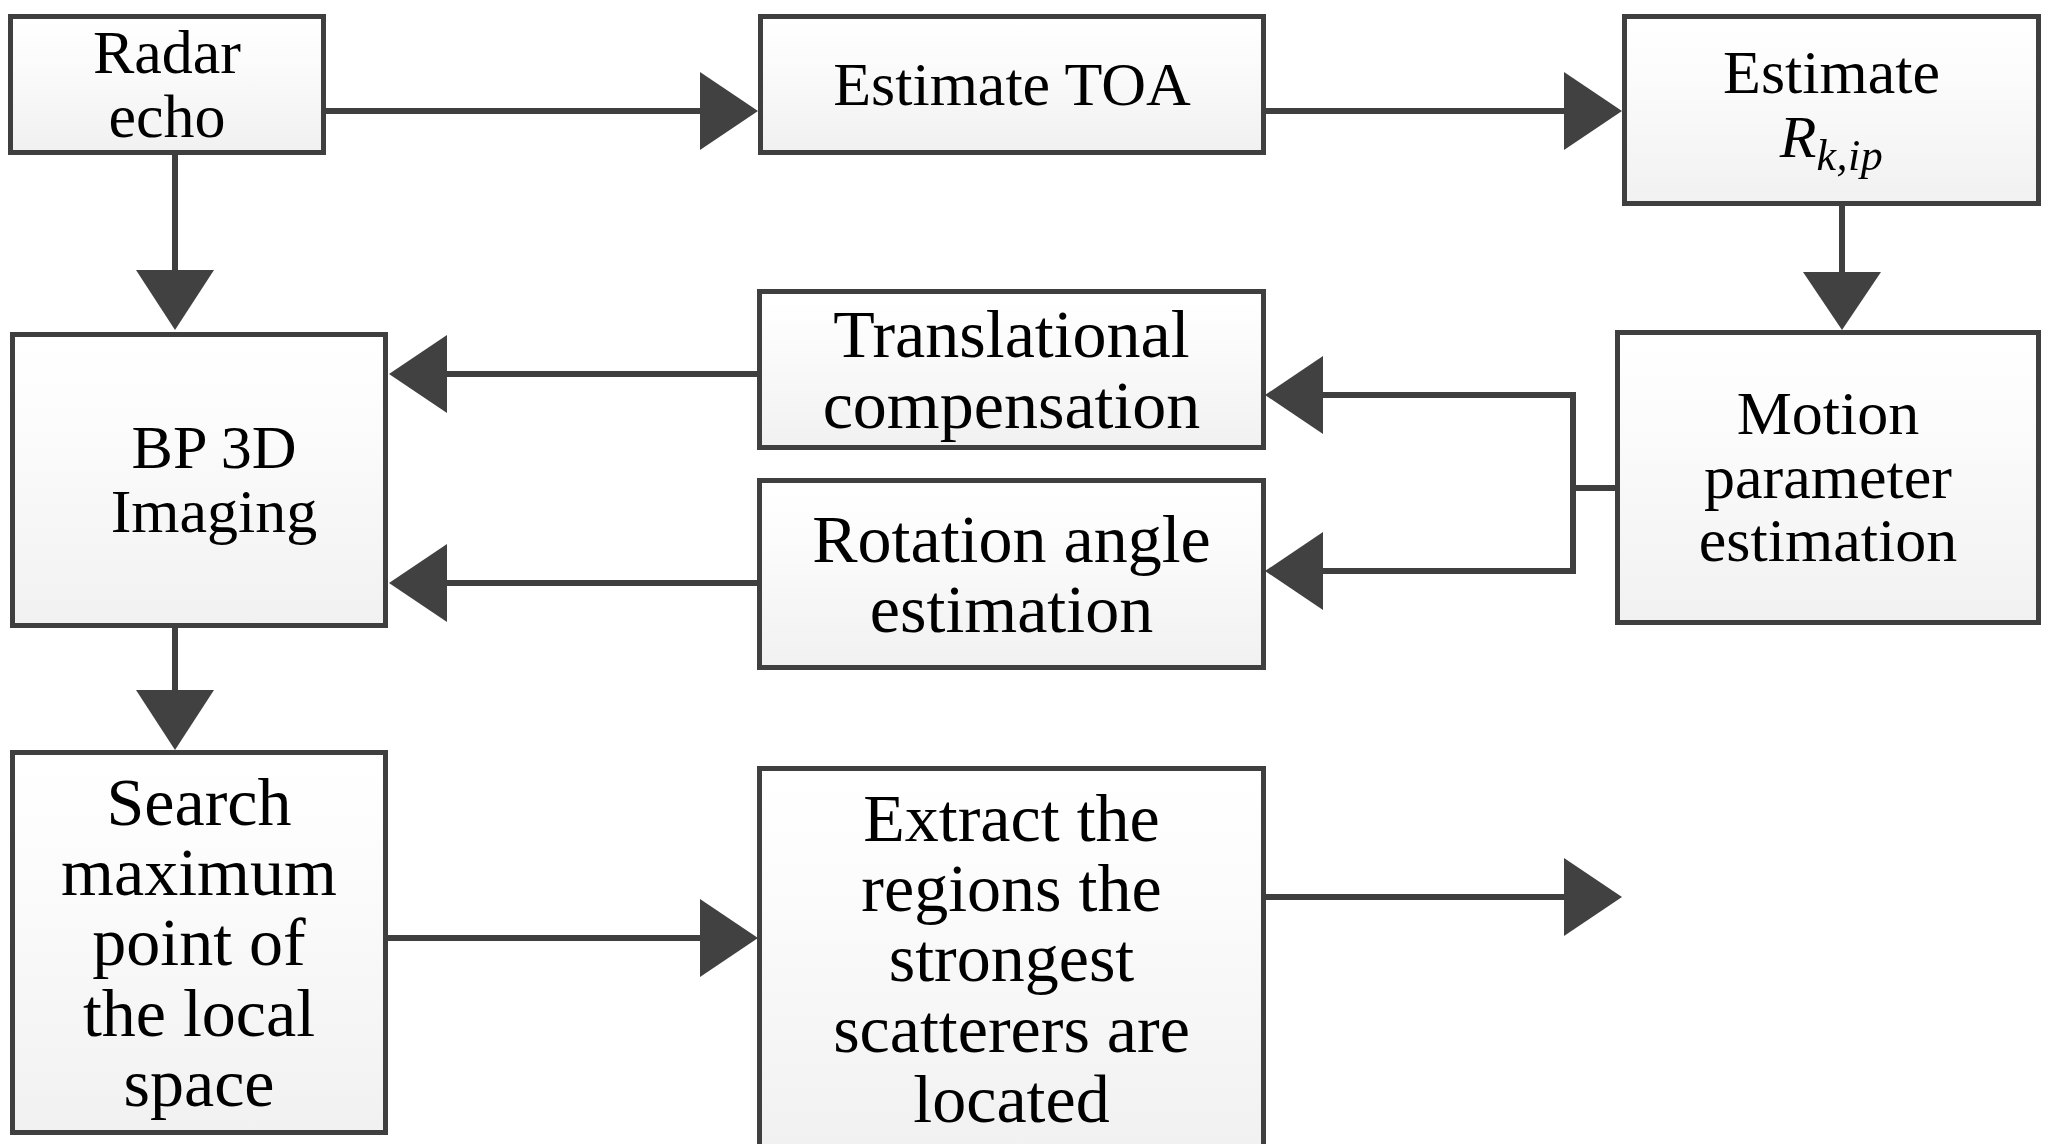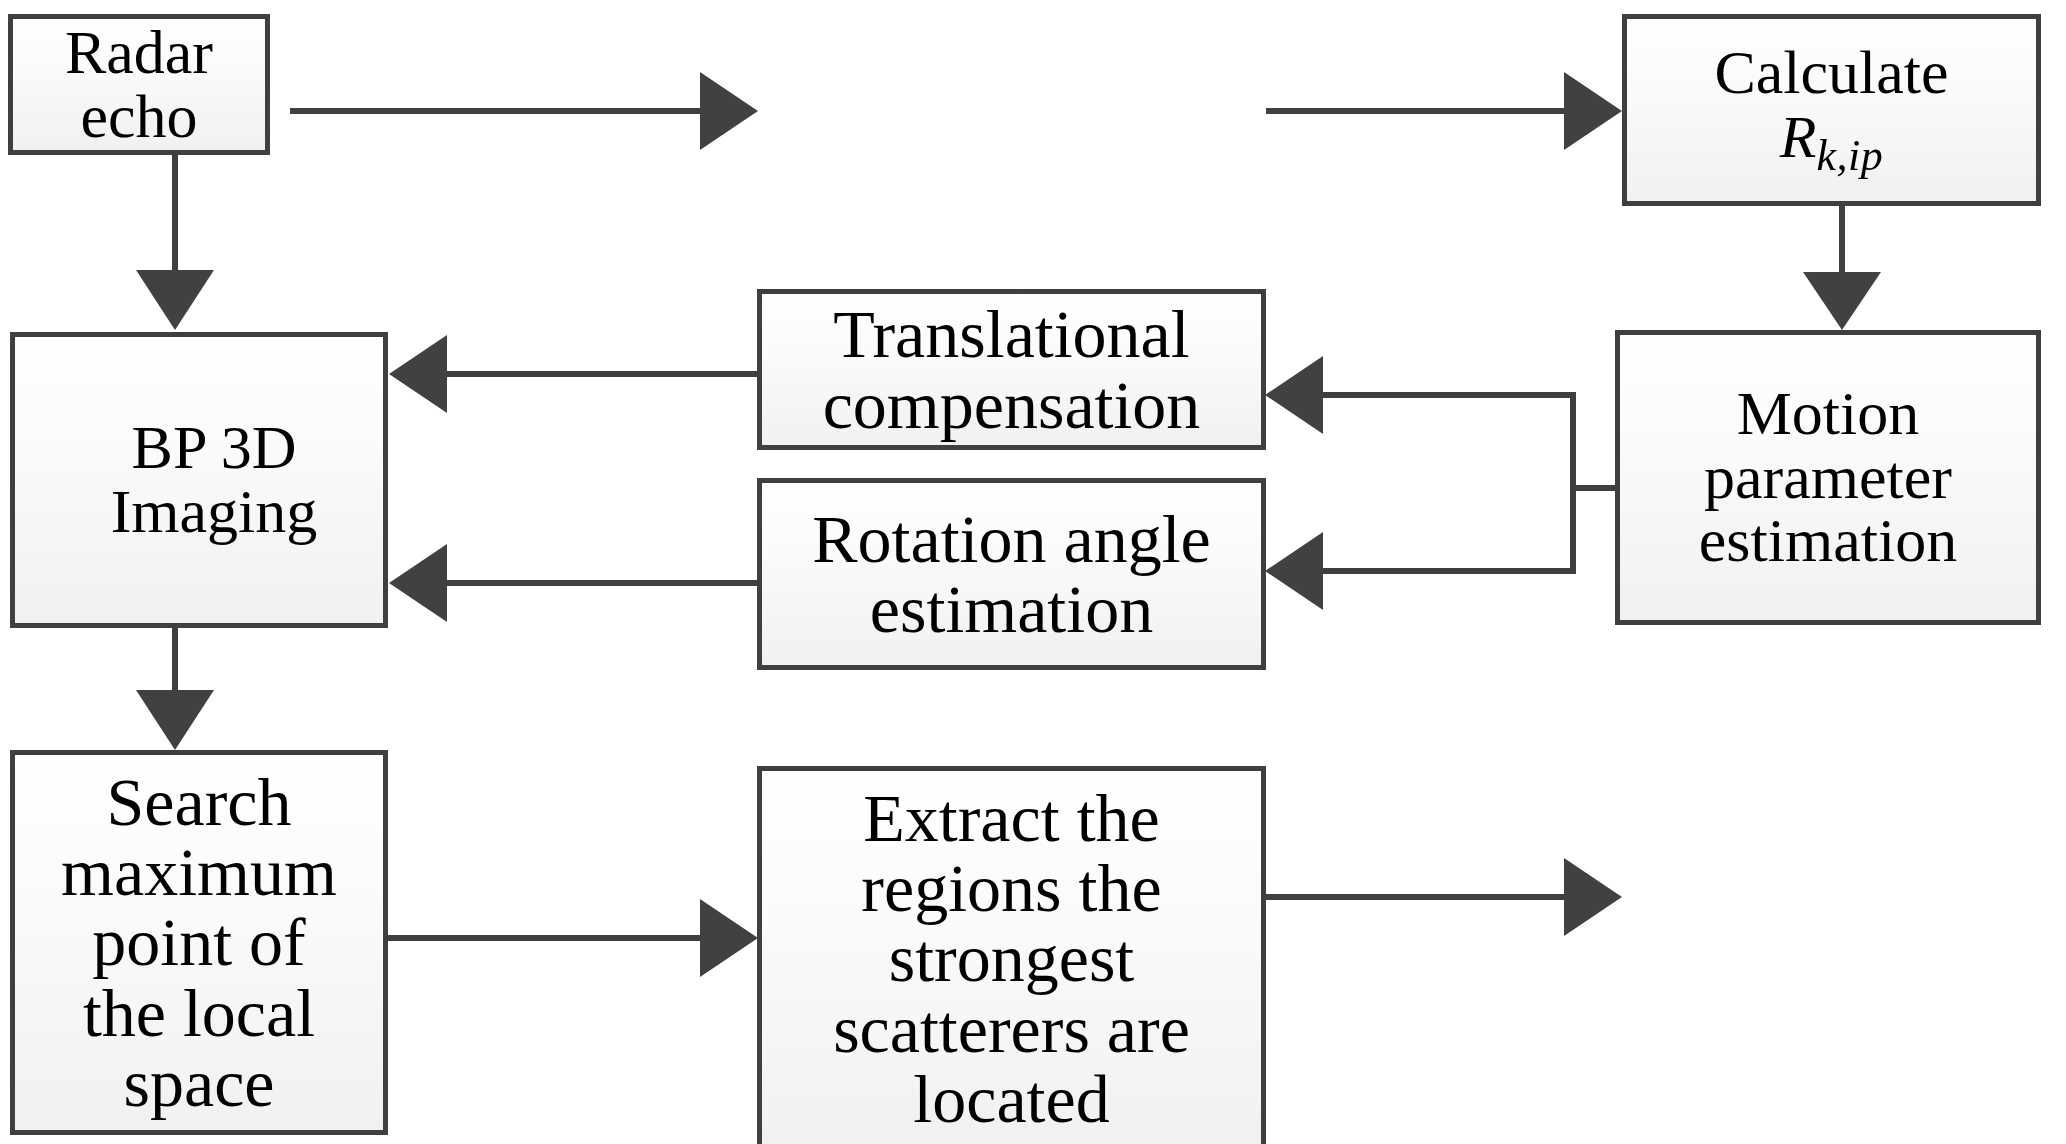--- a/index.html
+++ b/index.html
@@ -126,28 +126,31 @@
       <line class="wire" x1="388" y1="938" x2="700" y2="938"></line>
       <polygon class="head" points="700,899 758,938 700,977"></polygon>
     </g>
 
     <g>
       <line class="wire" x1="1266" y1="897" x2="1564" y2="897"></line>
       <polygon class="head" points="1564,858 1622,897 1564,936"></polygon>
     </g>
   </svg>
 
-  <div class="node fs-big" style="left:8px; top:14px; width:262px; height:141px;">
+  <div class="node fs-big" style="left:8px; top:14px; width:318px; height:141px;">
     <span class="node-label">Radar
 echo</span>
   </div>
 
+  <div class="node fs-big" style="left:758px; top:14px; width:508px; height:141px;">
+    <span class="node-label">Estimate TOA</span>
+  </div>
 
   <div class="node fs-big" style="left:1622px; top:14px; width:419px; height:192px;">
-    <span class="node-label"><span>Calculate</span><br><span class="mathvar">R</span><span class="mathsub">k,ip</span></span>
+    <span class="node-label"><span>Estimate</span><br><span class="mathvar">R</span><span class="mathsub">k,ip</span></span>
   </div>
 
   <div class="node fs-big" style="left:10px; top:332px; width:378px; height:296px;padding-left:36px;">
     <span class="node-label">BP 3D
 Imaging</span>
   </div>
 
   <div class="node fs-mid" style="left:757px; top:289px; width:509px; height:161px;">
     <span class="node-label">Translational
 compensation</span>

